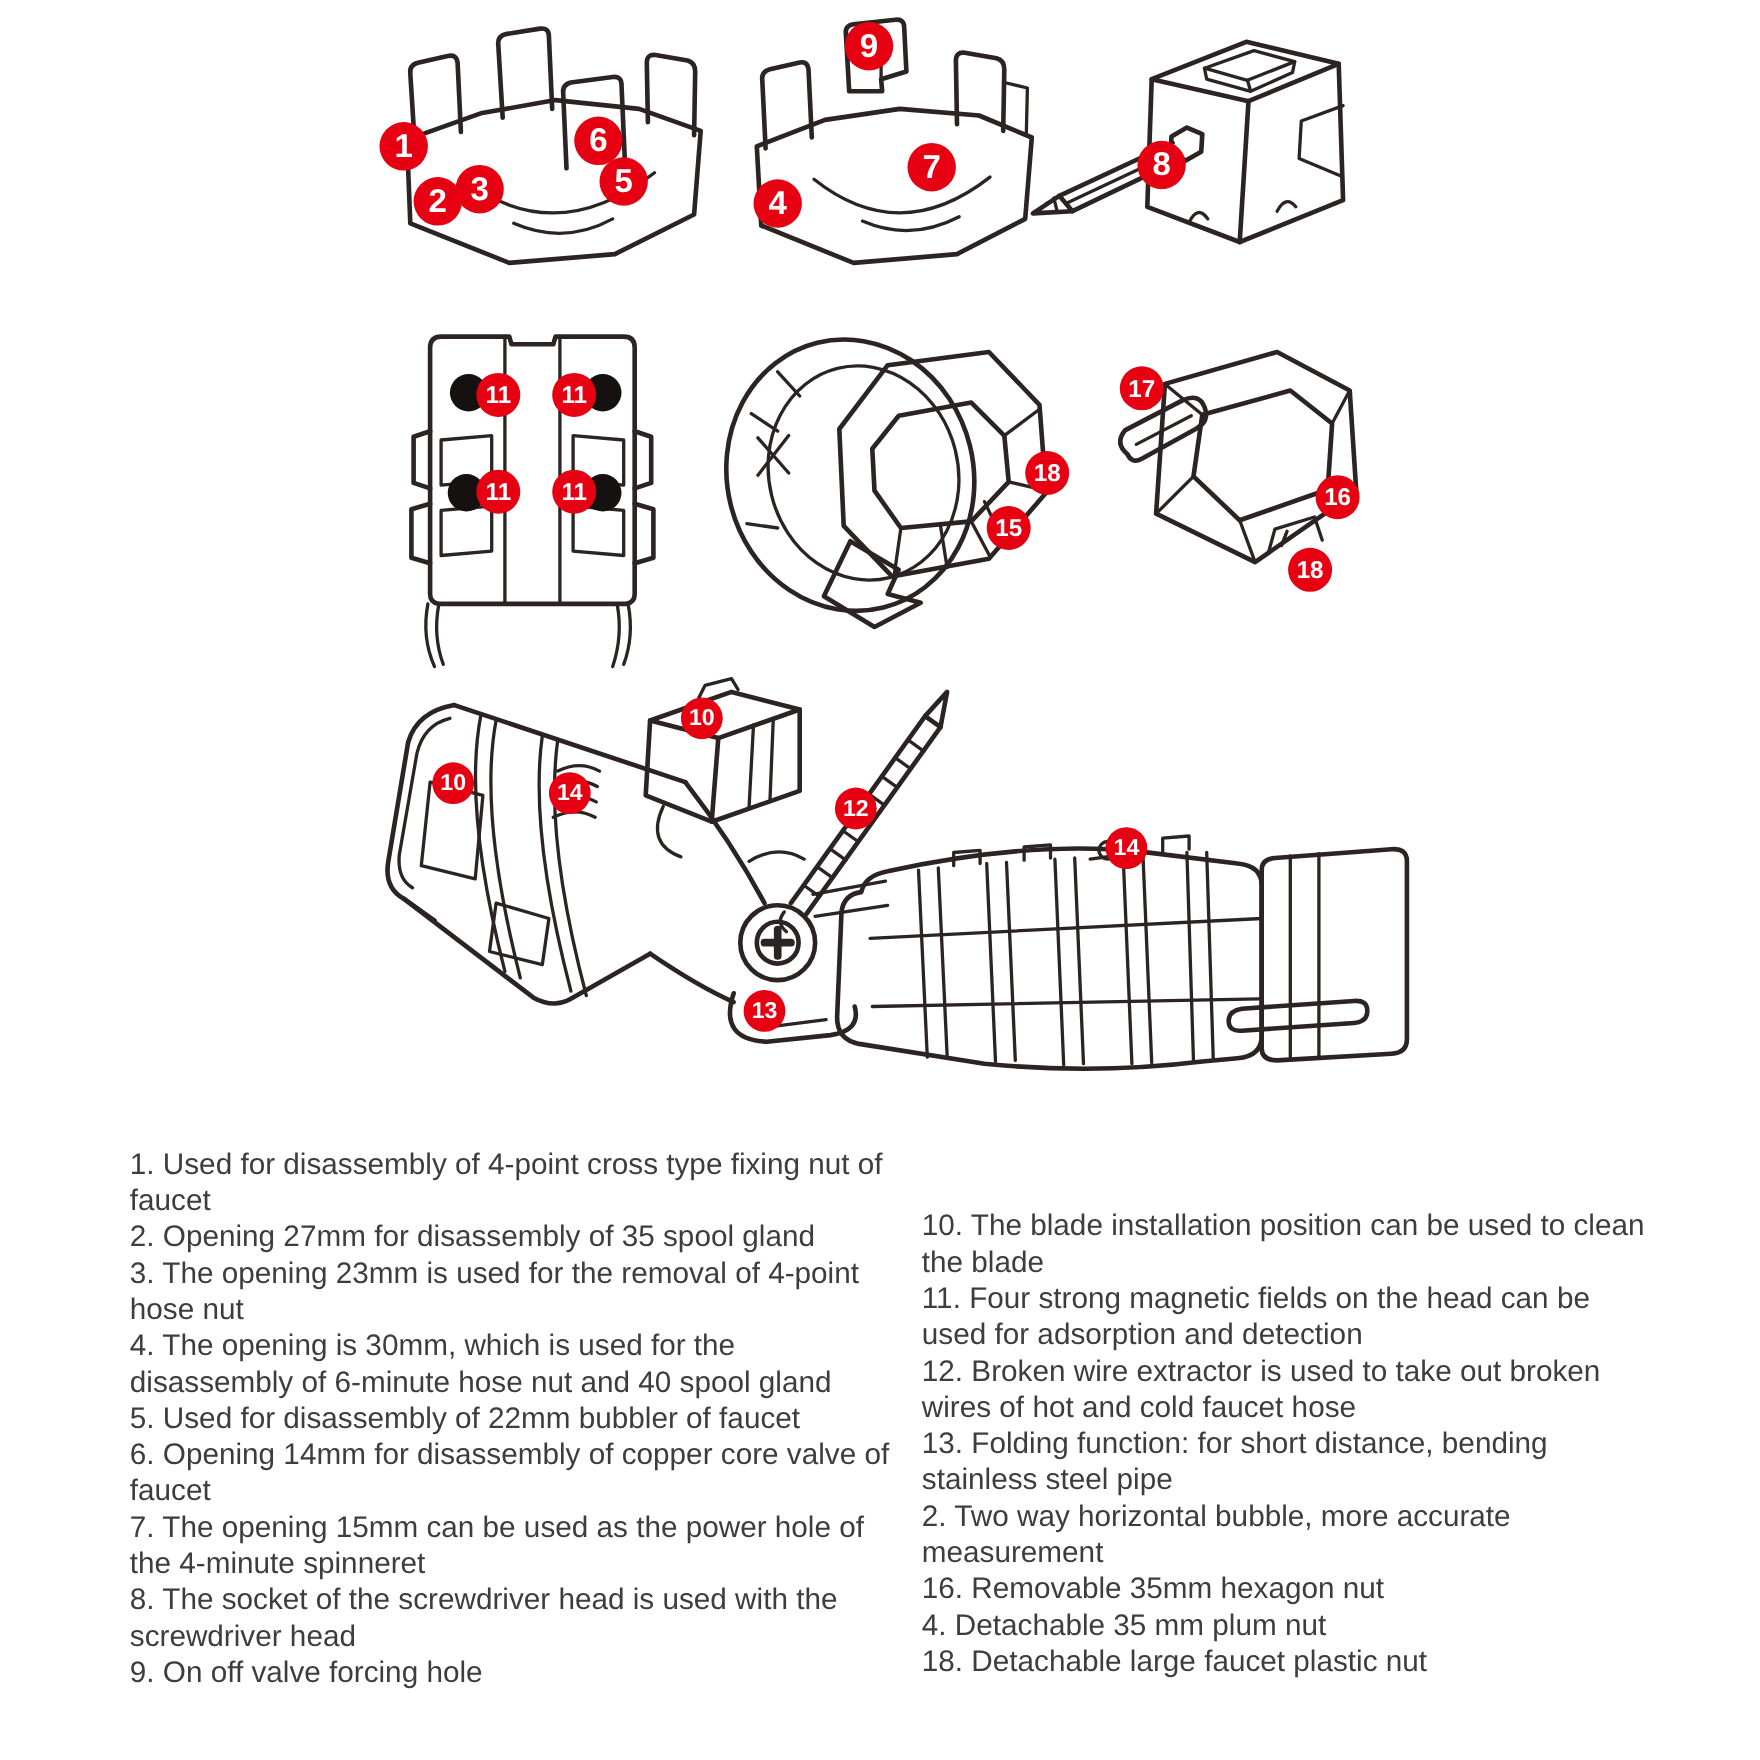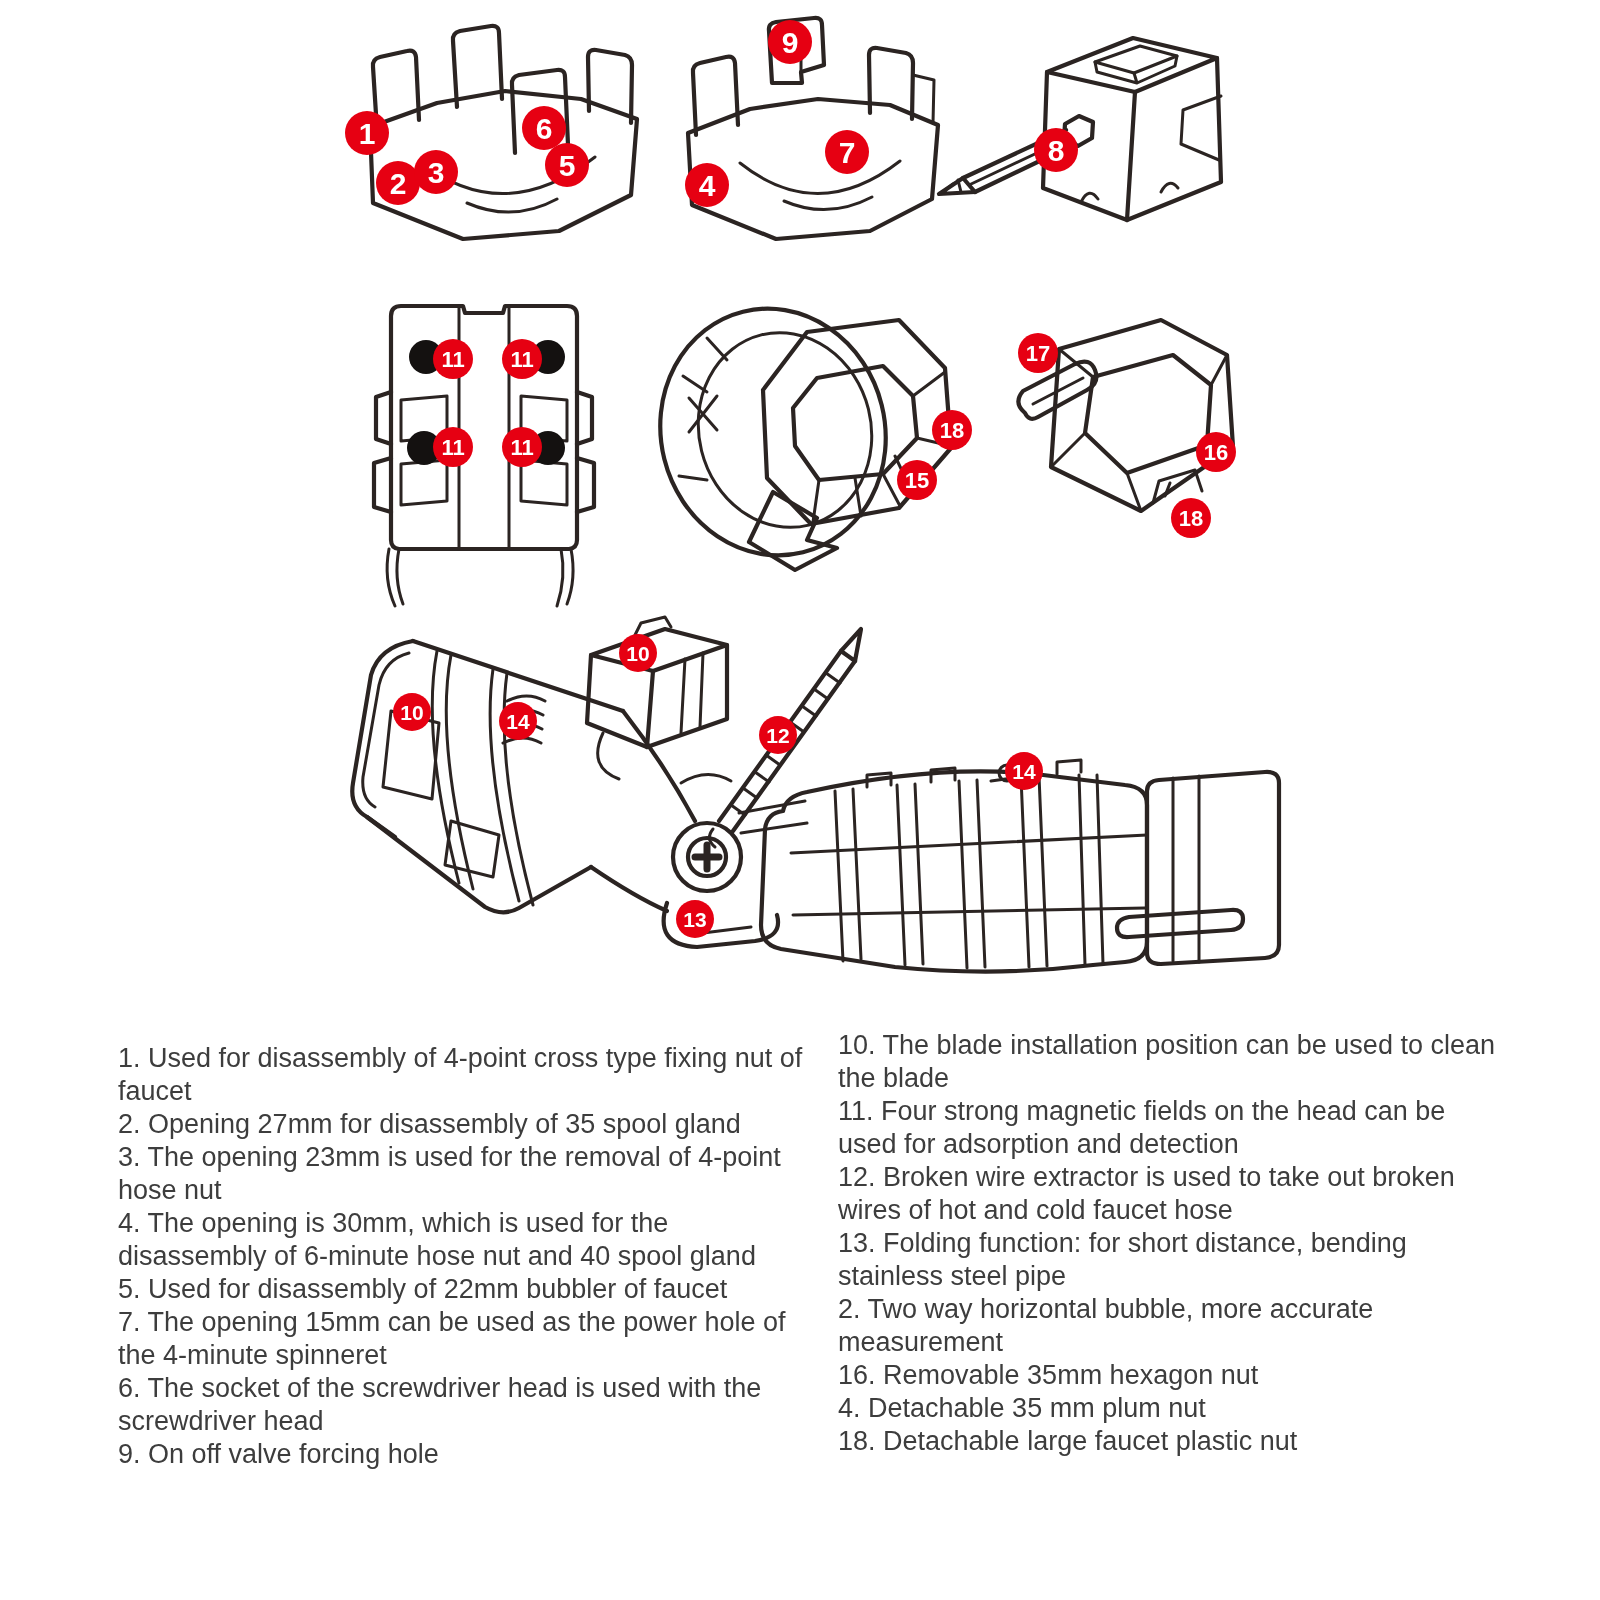--- a/index.html
+++ b/index.html
@@ -13,21 +13,21 @@
   .fig .dot{fill:#141110;stroke:none;}
   .mk circle{fill:#e60012;stroke:none;}
   .mk text{fill:#ffffff;font-weight:bold;text-anchor:middle;dominant-baseline:central;
        font-family:"Liberation Sans",sans-serif;}
   .mk-a text{font-size:30px;}
   .mk-b text{font-size:22px;}
   .mk-c text{font-size:21px;}
   .legend-col{position:absolute;font-size:27px;line-height:33px;color:#3d3d3d;}
   .legend-col .li{white-space:normal;}
   .col-left{left:118px;top:1042px;width:700px;}
-  .col-right{left:838px;top:1029px;width:668px;}
+  .col-right{left:838px;top:1098px;width:668px;}
 </style>
 </head>
 <body>
 
 <div class="canvas">
 
 <svg class="diagram-svg" width="1600" height="1600" viewBox="0 0 1600 1600">
 
   <g class="fig" transform="translate(345,15)">
     <path d="M25,112 L92,88 L160,76 L236,84 L292,104 L286,180 L214,216 L118,224 L28,188 Z"></path>
@@ -264,22 +264,23 @@
         <text>13</text>
       </g>
 </svg>
 
   <div class="legend-col col-left">
     <div class="li">1. Used for disassembly of 4-point cross type fixing nut of faucet</div>
     <div class="li">2. Opening 27mm for disassembly of 35 spool gland</div>
     <div class="li">3. The opening 23mm is used for the removal of 4-point hose nut</div>
     <div class="li">4. The opening is 30mm, which is used for the disassembly of 6-minute hose nut and 40 spool gland</div>
     <div class="li">5. Used for disassembly of 22mm bubbler of faucet</div>
+    <div class="li">6. Opening 14mm for disassembly of copper core valve of faucet</div>
     <div class="li">7. The opening 15mm can be used as the power hole of the 4-minute spinneret</div>
-    <div class="li">6. The socket of the screwdriver head is used with the screwdriver head</div>
+    <div class="li">8. The socket of the screwdriver head is used with the screwdriver head</div>
     <div class="li">9. On off valve forcing hole</div>
   </div>
   <div class="legend-col col-right">
     <div class="li">10. The blade installation position can be used to clean the blade</div>
     <div class="li">11. Four strong magnetic fields on the head can be used for adsorption and detection</div>
     <div class="li">12. Broken wire extractor is used to take out broken wires of hot and cold faucet hose</div>
     <div class="li">13. Folding function: for short distance, bending stainless steel pipe</div>
     <div class="li">2. Two way horizontal bubble, more accurate measurement</div>
     <div class="li">16. Removable 35mm hexagon nut</div>
     <div class="li">4. Detachable 35 mm plum nut</div>

